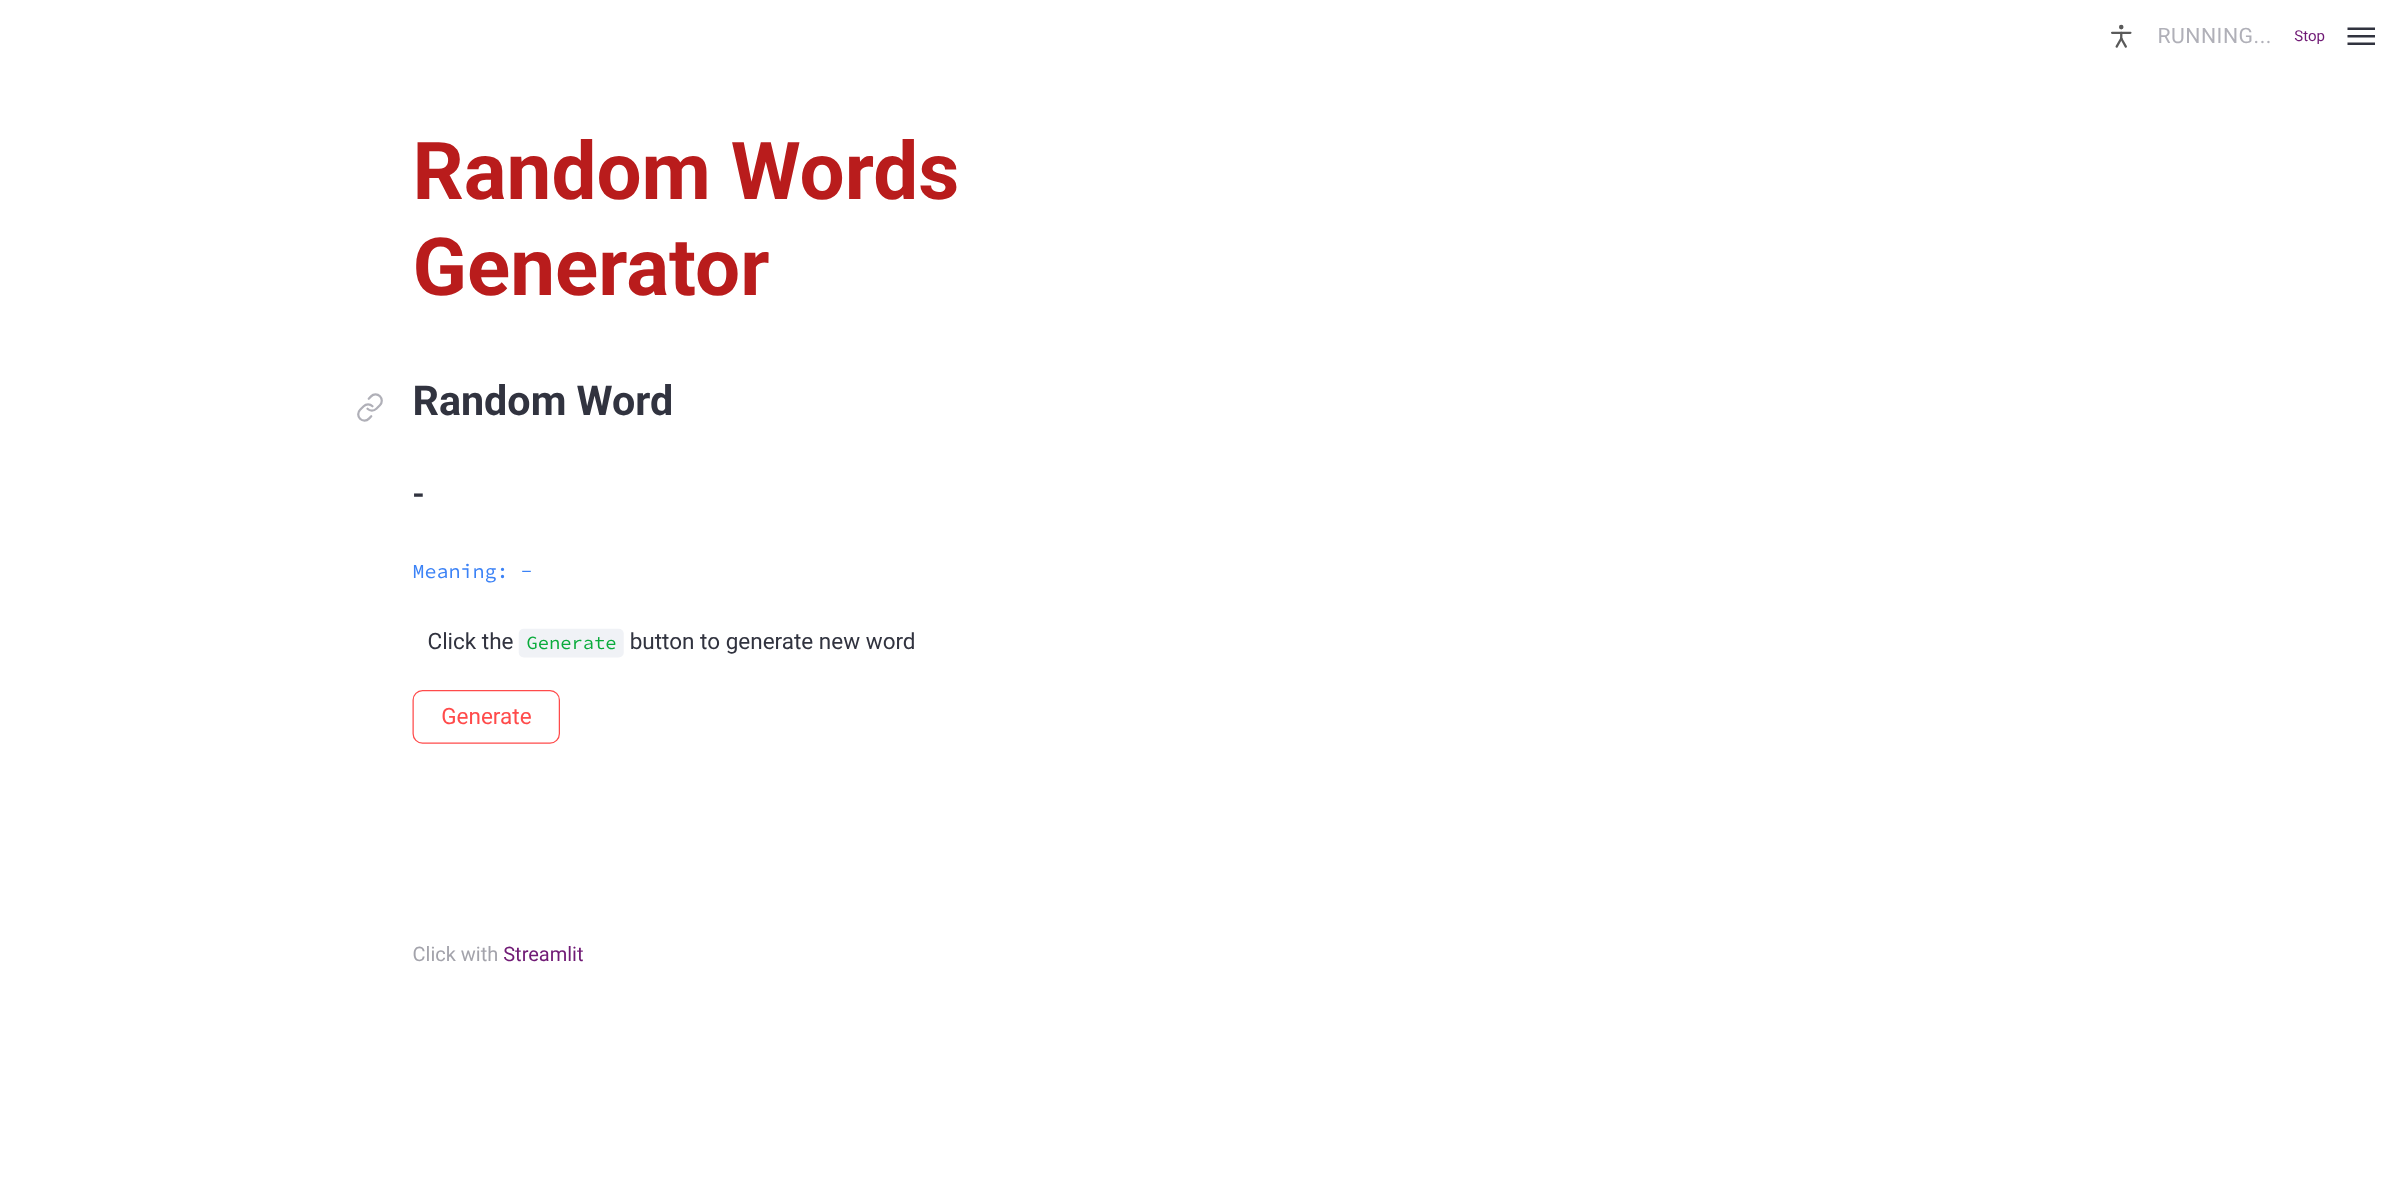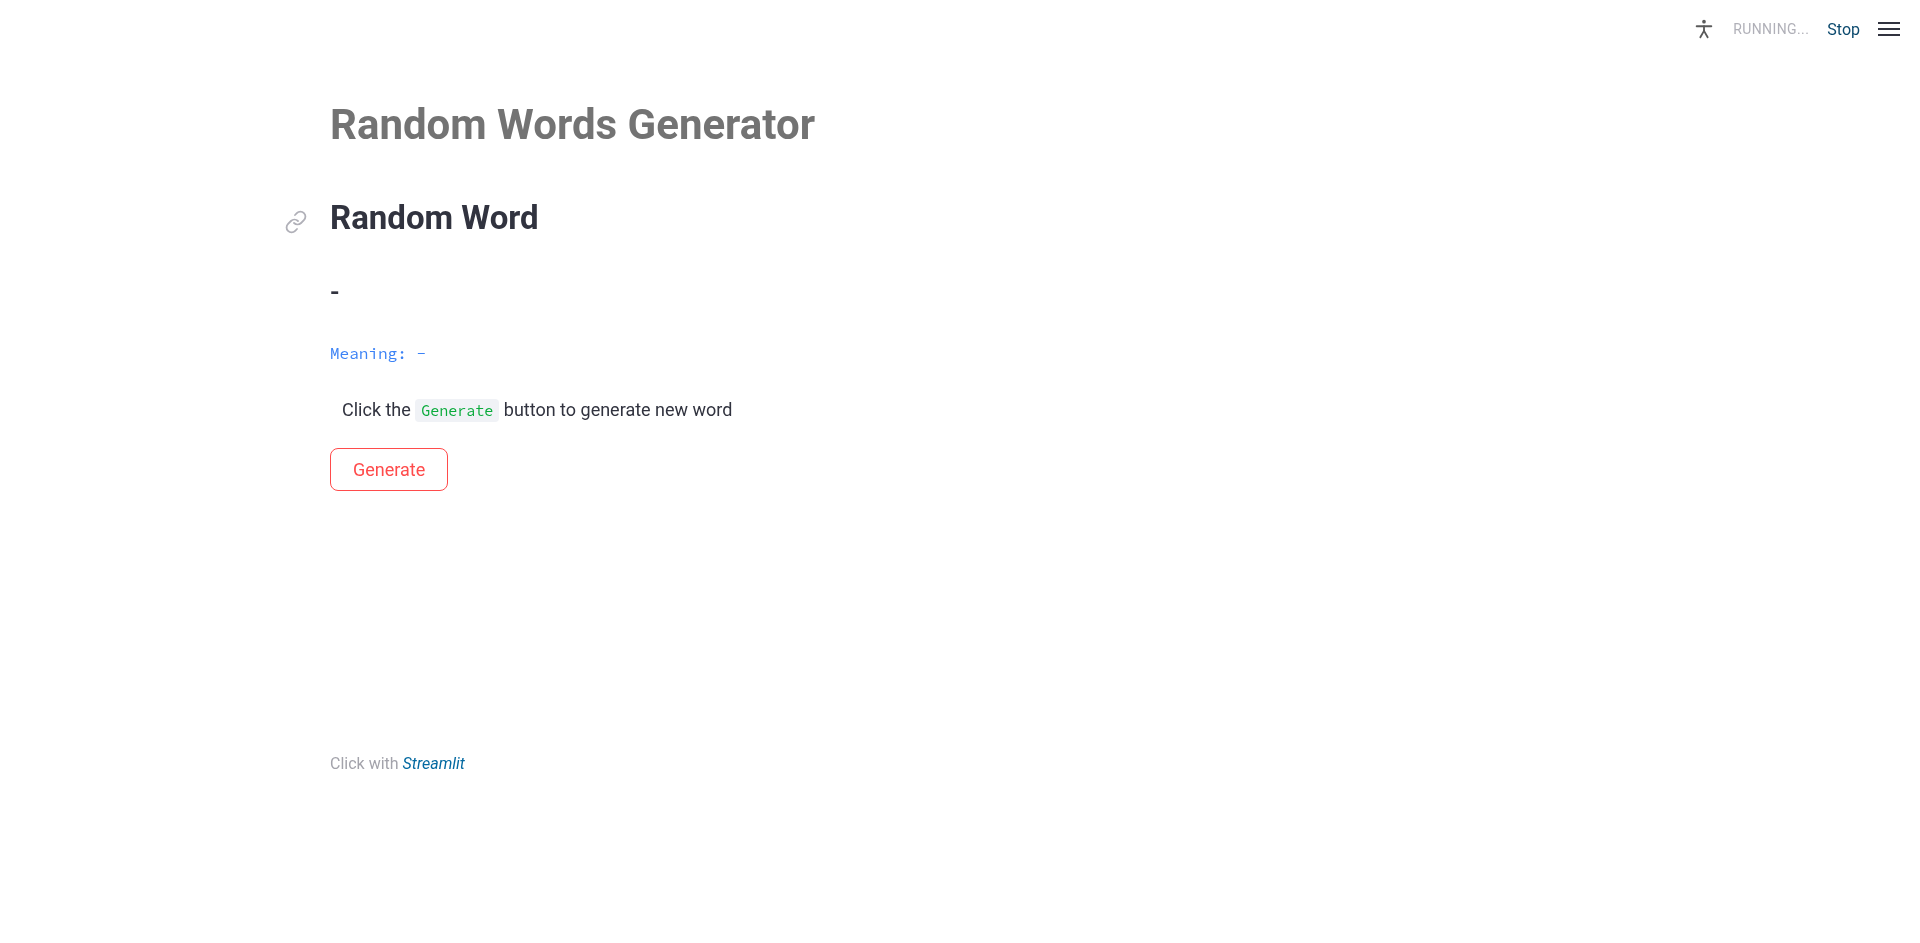--- a/index.html
+++ b/index.html
@@ -27,26 +27,26 @@
       gap: 18px;
     }
     .acc-icon {
       display: flex;
       align-items: center;
       justify-content: center;
       color: #5a5a5a;
     }
     .running {
       color: #b0b0b8;
-      font-size: 14px;
+      font-size: 17px;
       letter-spacing: 0.4px;
     }
     .stop {
-      color: #0c4a6e;
-      font-size: 16px;
+      color: #701a75;
+      font-size: 12px;
       cursor: pointer;
     }
     .hamburger {
       display: flex;
       flex-direction: column;
       justify-content: center;
       gap: 4px;
       width: 22px;
       cursor: pointer;
       padding: 4px 0;
@@ -57,23 +57,23 @@
       background: #31333F;
       width: 100%;
     }
     .main {
       max-width: 730px;
       margin-left: 330px;
       padding-top: 100px;
       position: relative;
     }
     h1.title {
-      font-size: 42px;
+      font-size: 64px;
       font-weight: 700;
-      color: #737373;
+      color: #b91c1c;
       line-height: 1.2;
       margin-bottom: 48px;
     }
     .section-header {
       position: relative;
       margin-bottom: 40px;
     }
     .link-icon {
       position: absolute;
       left: -46px;
@@ -123,22 +123,21 @@
       font-family: inherit;
     }
     .footer {
       position: absolute;
       left: 330px;
       bottom: 170px;
       font-size: 16px;
       color: #a3a3ab;
     }
     .footer .brand {
-      color: #0369a1;
-      font-style: italic;
+      color: #701a75;
     }
   </style>
 </head>
 <body>
 
 <div class="toolbar">
   <span class="acc-icon">
     <svg width="22" height="22" viewBox="0 0 24 24" fill="none" stroke="currentColor" stroke-width="2">
       <circle cx="12" cy="4" r="2" fill="currentColor" stroke="none"></circle>
       <path d="M4 9 L20 9" stroke-linecap="round"></path>

